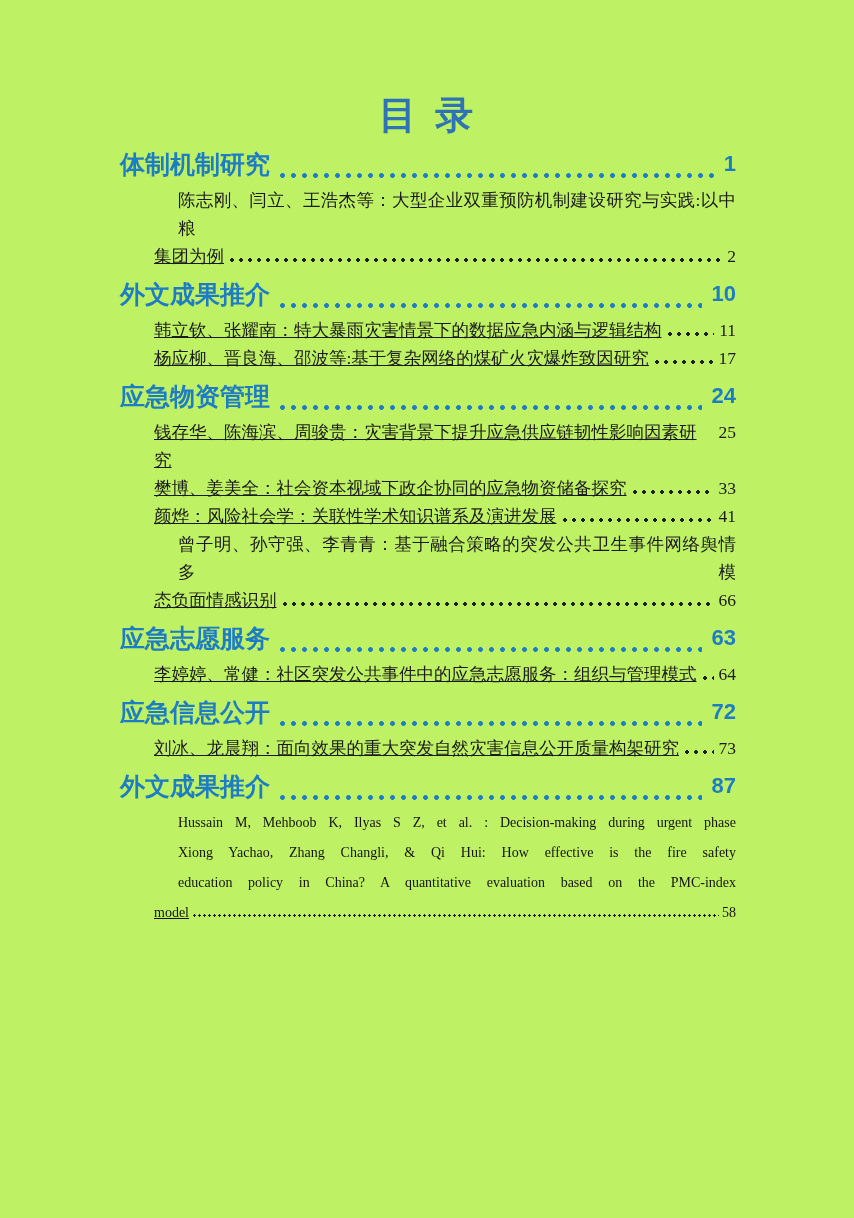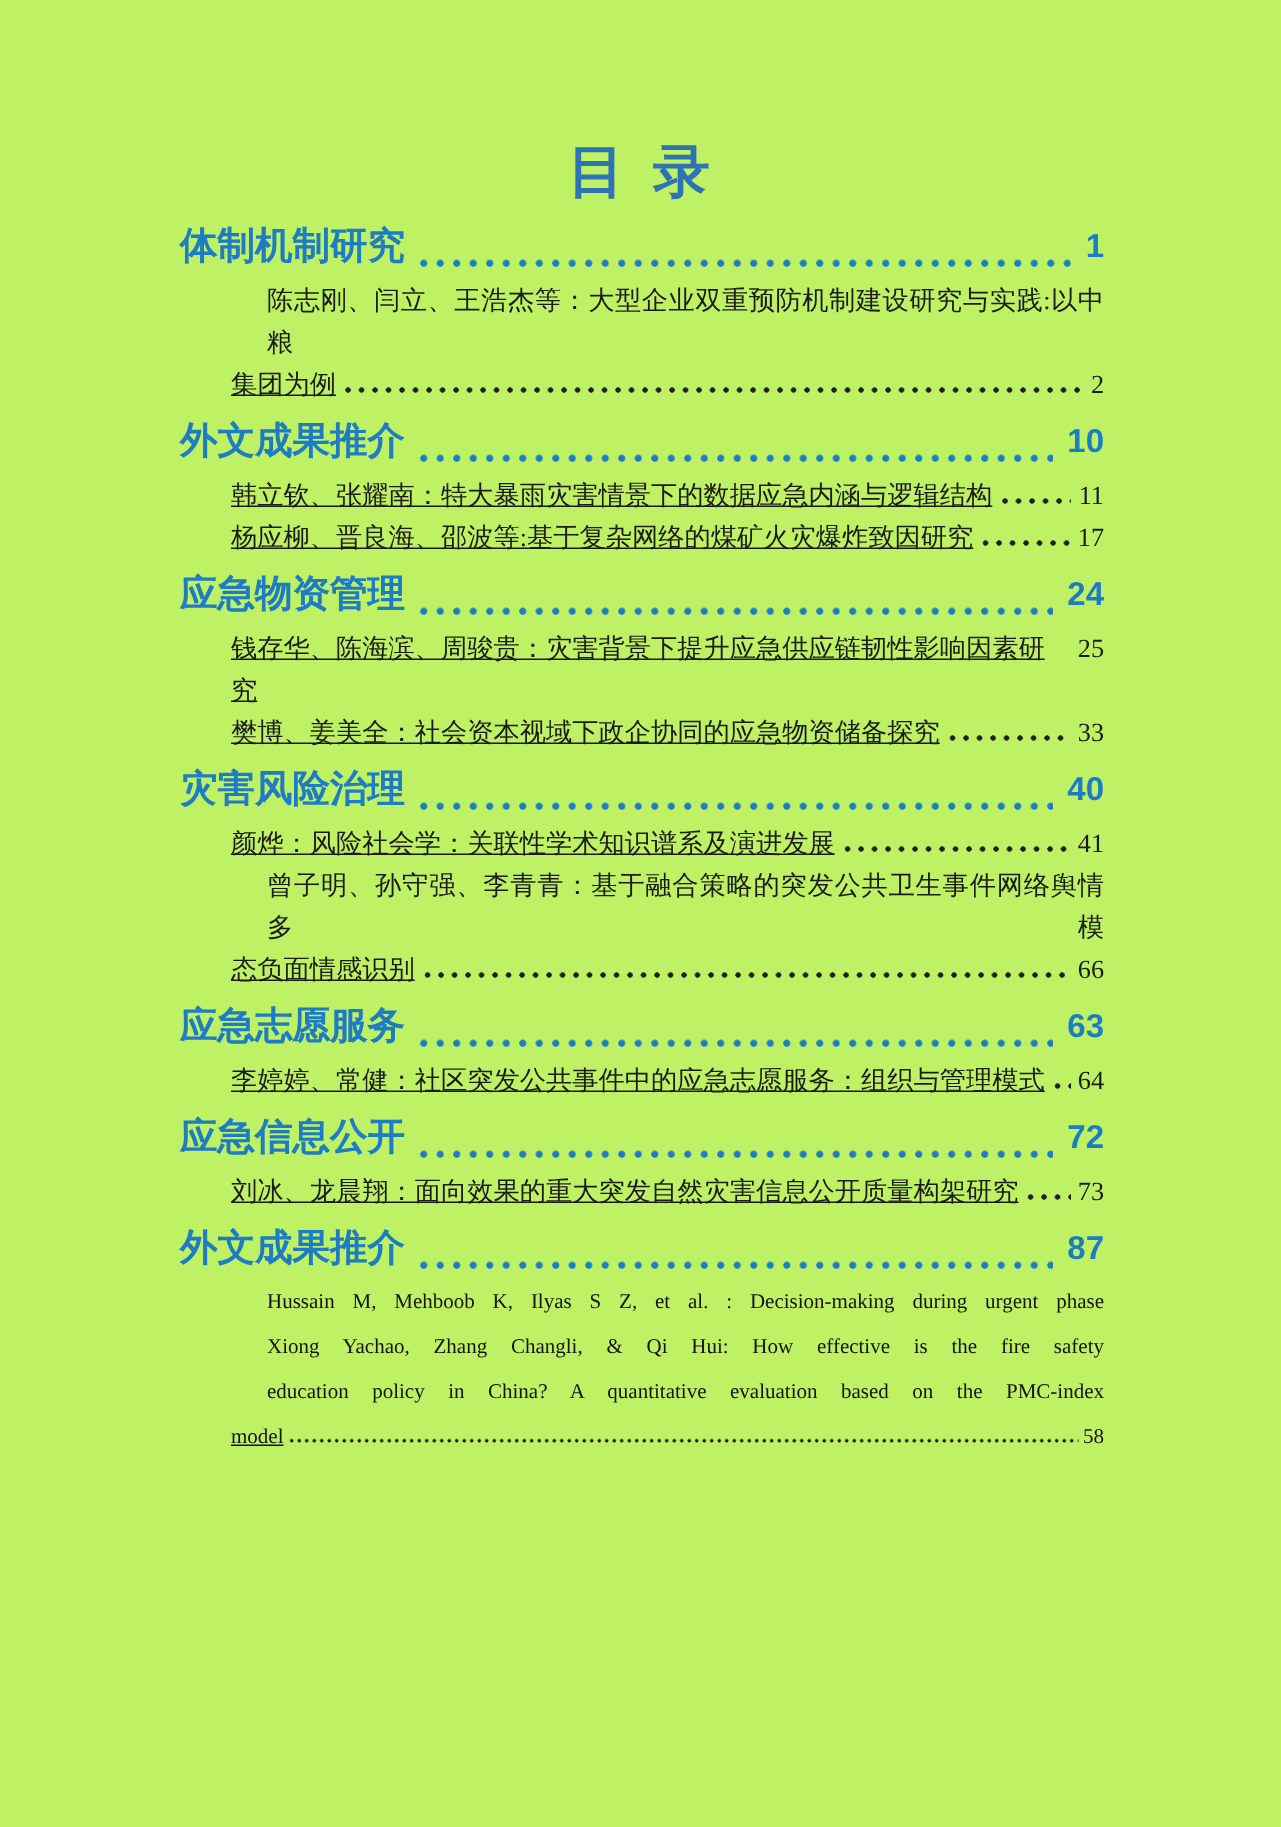--- a/index.html
+++ b/index.html
@@ -147,25 +147,20 @@
     <div class="tail-row">
       <span class="tail-text">樊博、姜美全：社会资本视域下政企协同的应急物资储备探究</span>
       <span class="leader e-leader"></span>
       <span class="entry-page">33</span>
     </div>
   </div>
 </div>
   </section>
 
   <section class="section">
-    <div class="heading-row">
-      <span class="heading-text">灾害风险治理</span>
-      <span class="leader h-leader"></span>
-      <span class="heading-page">40</span>
-    </div>
     <div class="entries">
   <div class="entry">
     <div class="prelines"></div>
     <div class="tail-row">
       <span class="tail-text">颜烨：风险社会学：关联性学术知识谱系及演进发展</span>
       <span class="leader e-leader"></span>
       <span class="entry-page">41</span>
     </div>
   </div>
 </div>

